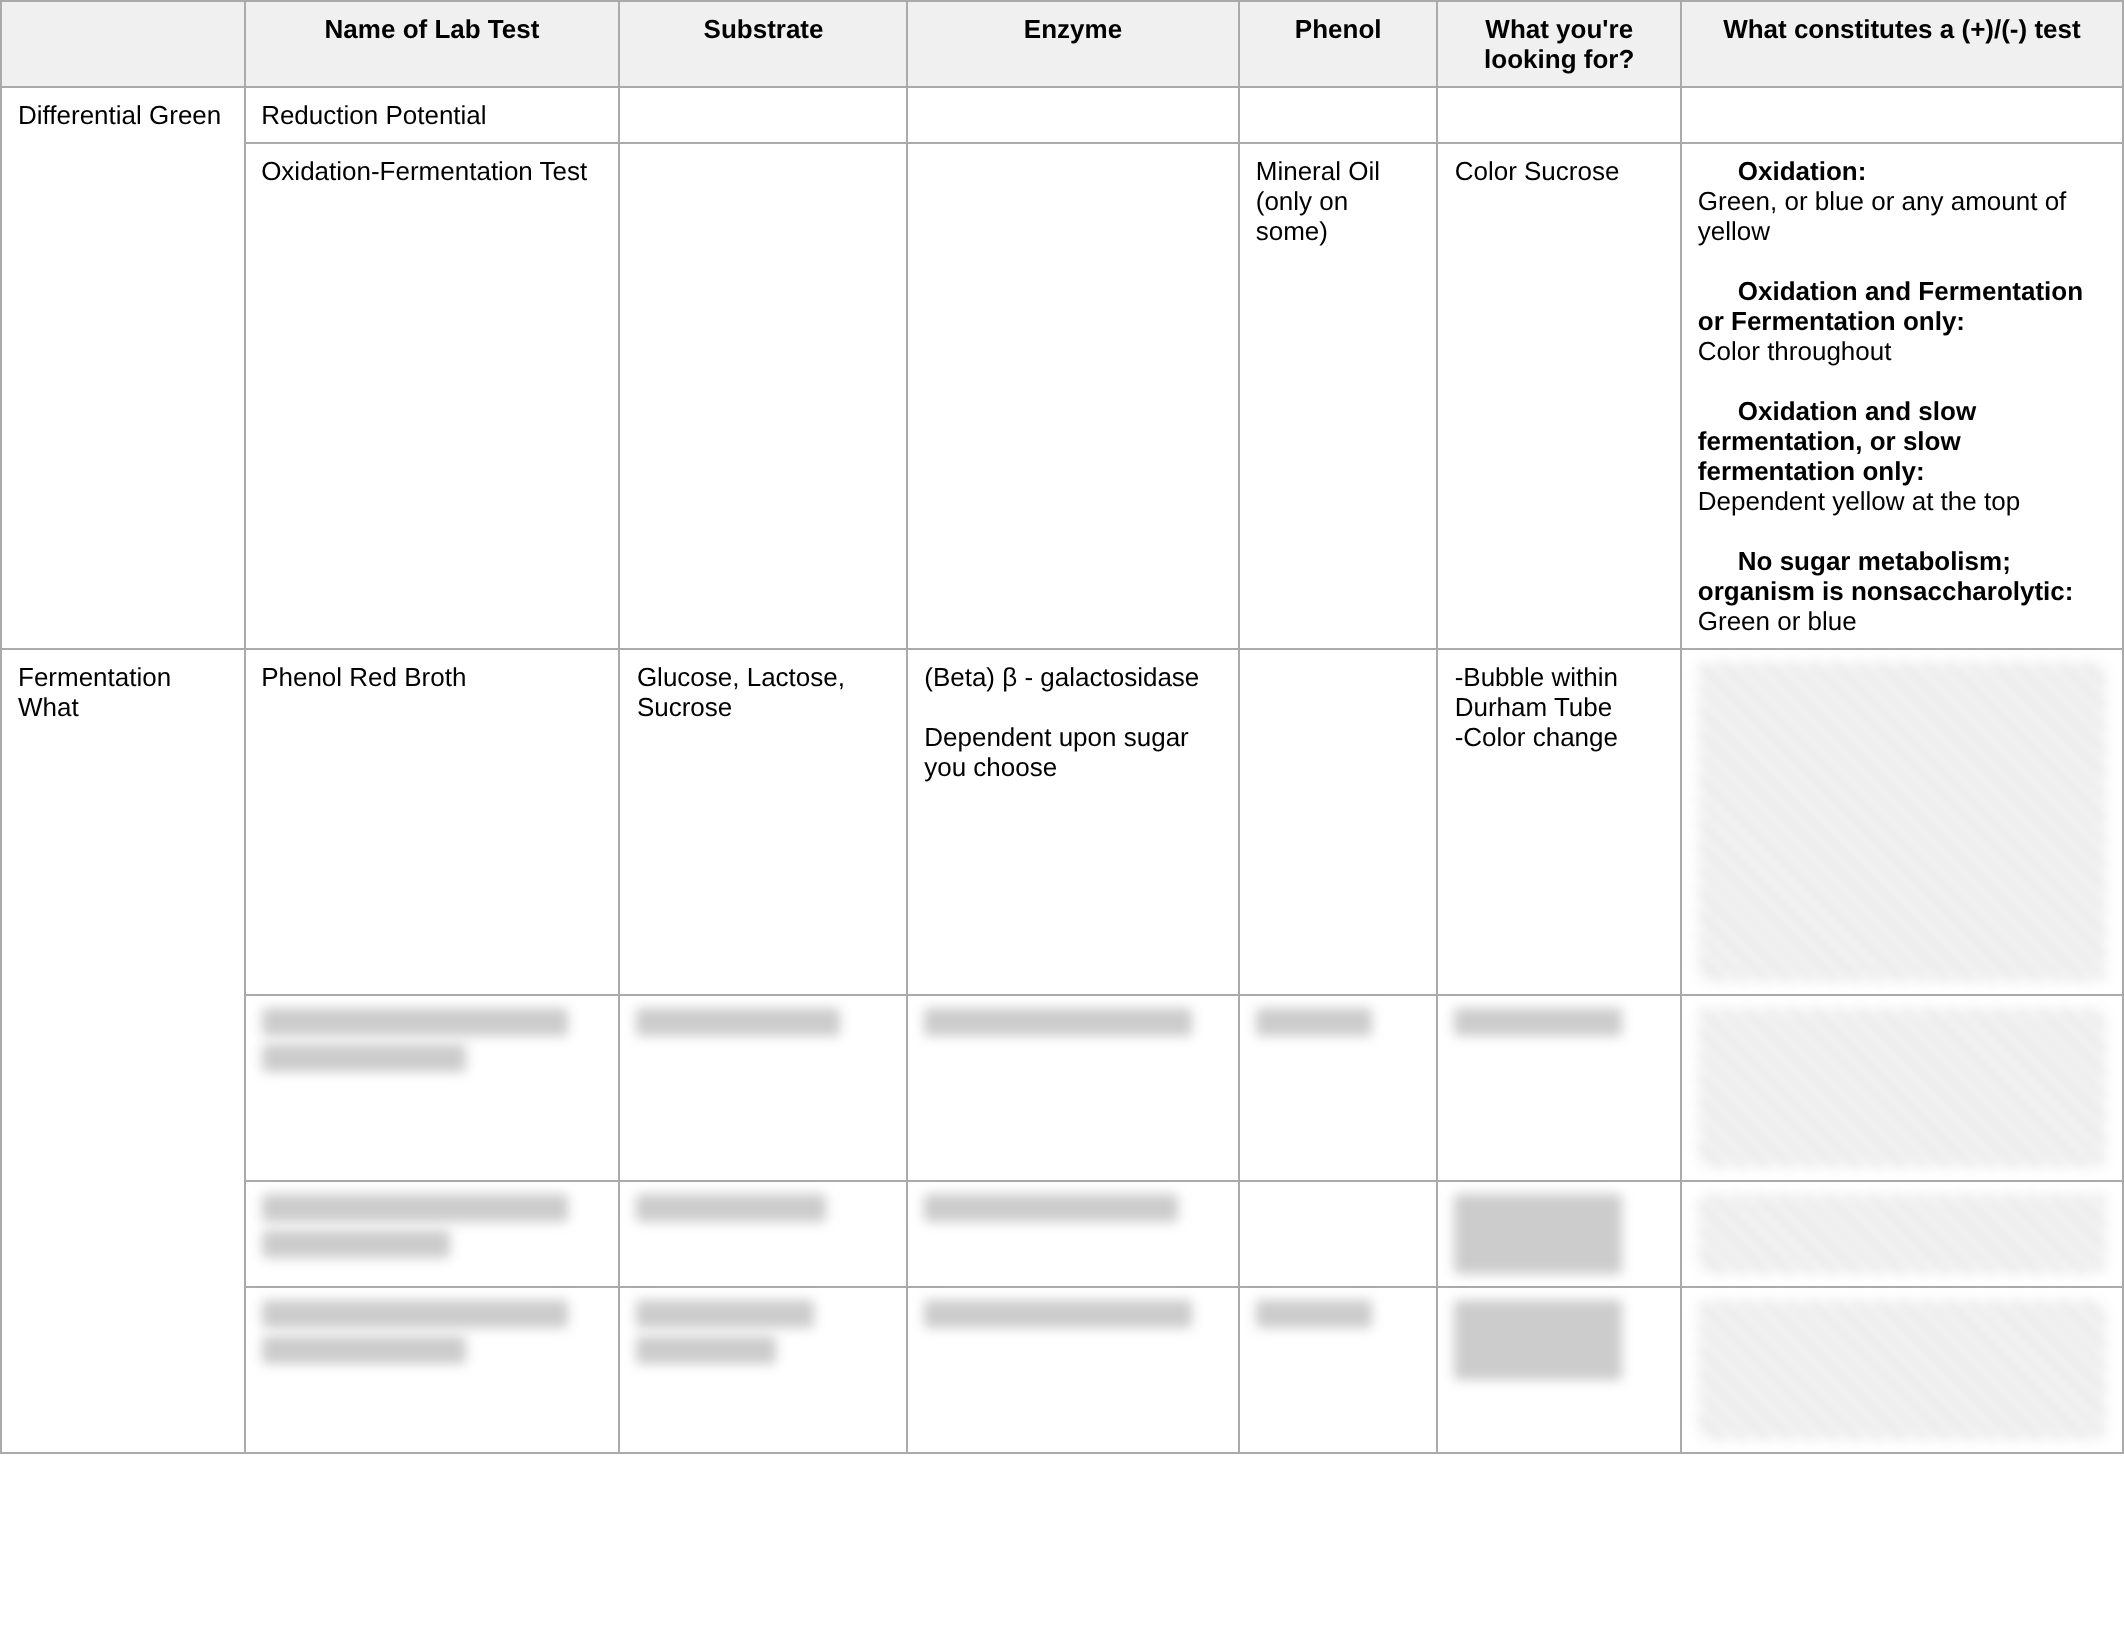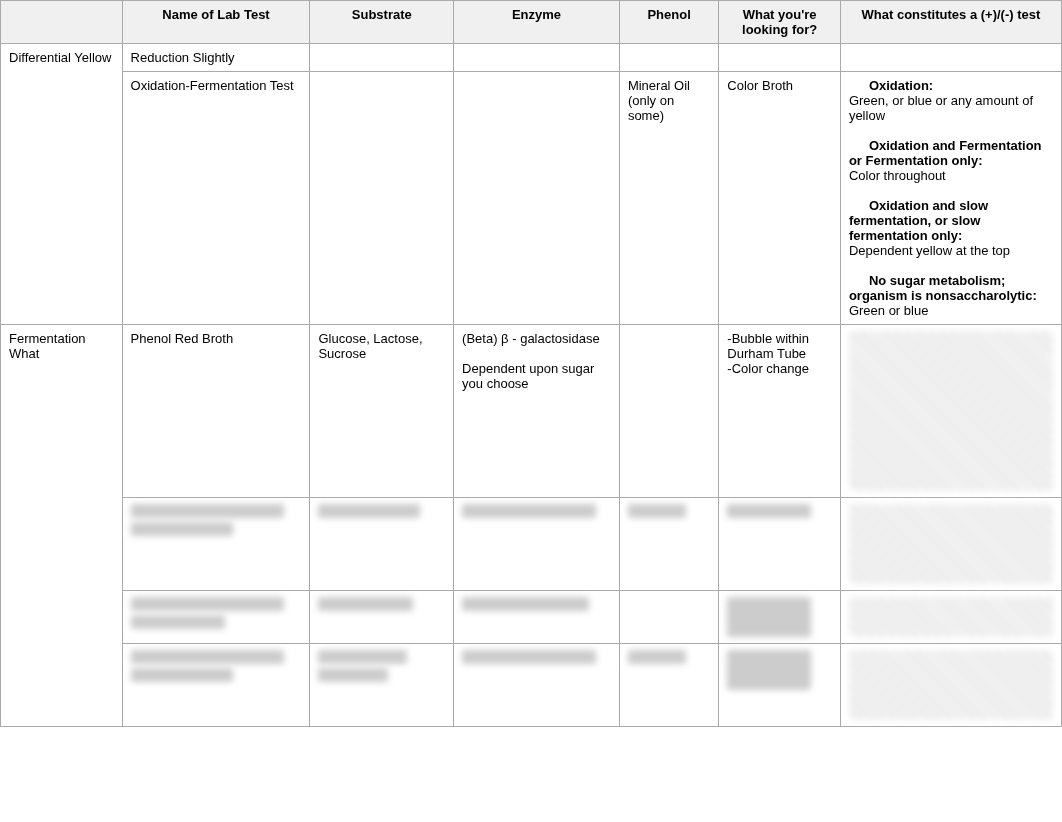--- a/index.html
+++ b/index.html
@@ -72,39 +72,39 @@
         <th>Enzyme</th>
         <th>Phenol</th>
         <th>What you're looking for?</th>
         <th>What constitutes a (+)/(-) test</th>
       </tr>
     </thead>
     <tbody>
 
       <tr>
         <td rowspan="2" class="rowspan-cell">
-          <span>Differential Yellow</span>
-        </td>
-        <td>Reduction Slightly</td>
+          <span>Differential Green</span>
+        </td>
+        <td>Reduction Potential</td>
         <td></td>
         <td></td>
         <td></td>
         <td></td>
         <td></td>
       </tr>
 
       <tr>
         <td>Oxidation-Fermentation Test</td>
         <td></td>
         <td></td>
         <td>
           <span>Mineral Oil (only on some)</span>
         </td>
         <td>
-          <span>Color Broth</span>
+          <span>Color Sucrose</span>
         </td>
         <td>
           <span class="bold">Oxidation:</span><br>
           <span>Green, or blue or any amount of yellow</span><br><br>
           <span class="bold">Oxidation and Fermentation or Fermentation only:</span><br>
           <span>Color throughout</span><br><br>
           <span class="bold">Oxidation and slow fermentation, or slow fermentation only:</span><br>
           <span>Dependent yellow at the top</span><br><br>
           <span class="bold">No sugar metabolism; organism is nonsaccharolytic:</span><br>
           <span>Green or blue</span>

